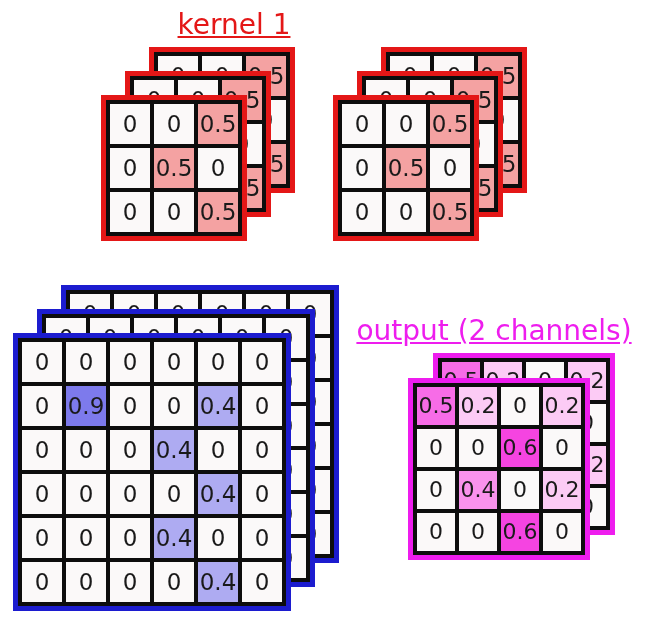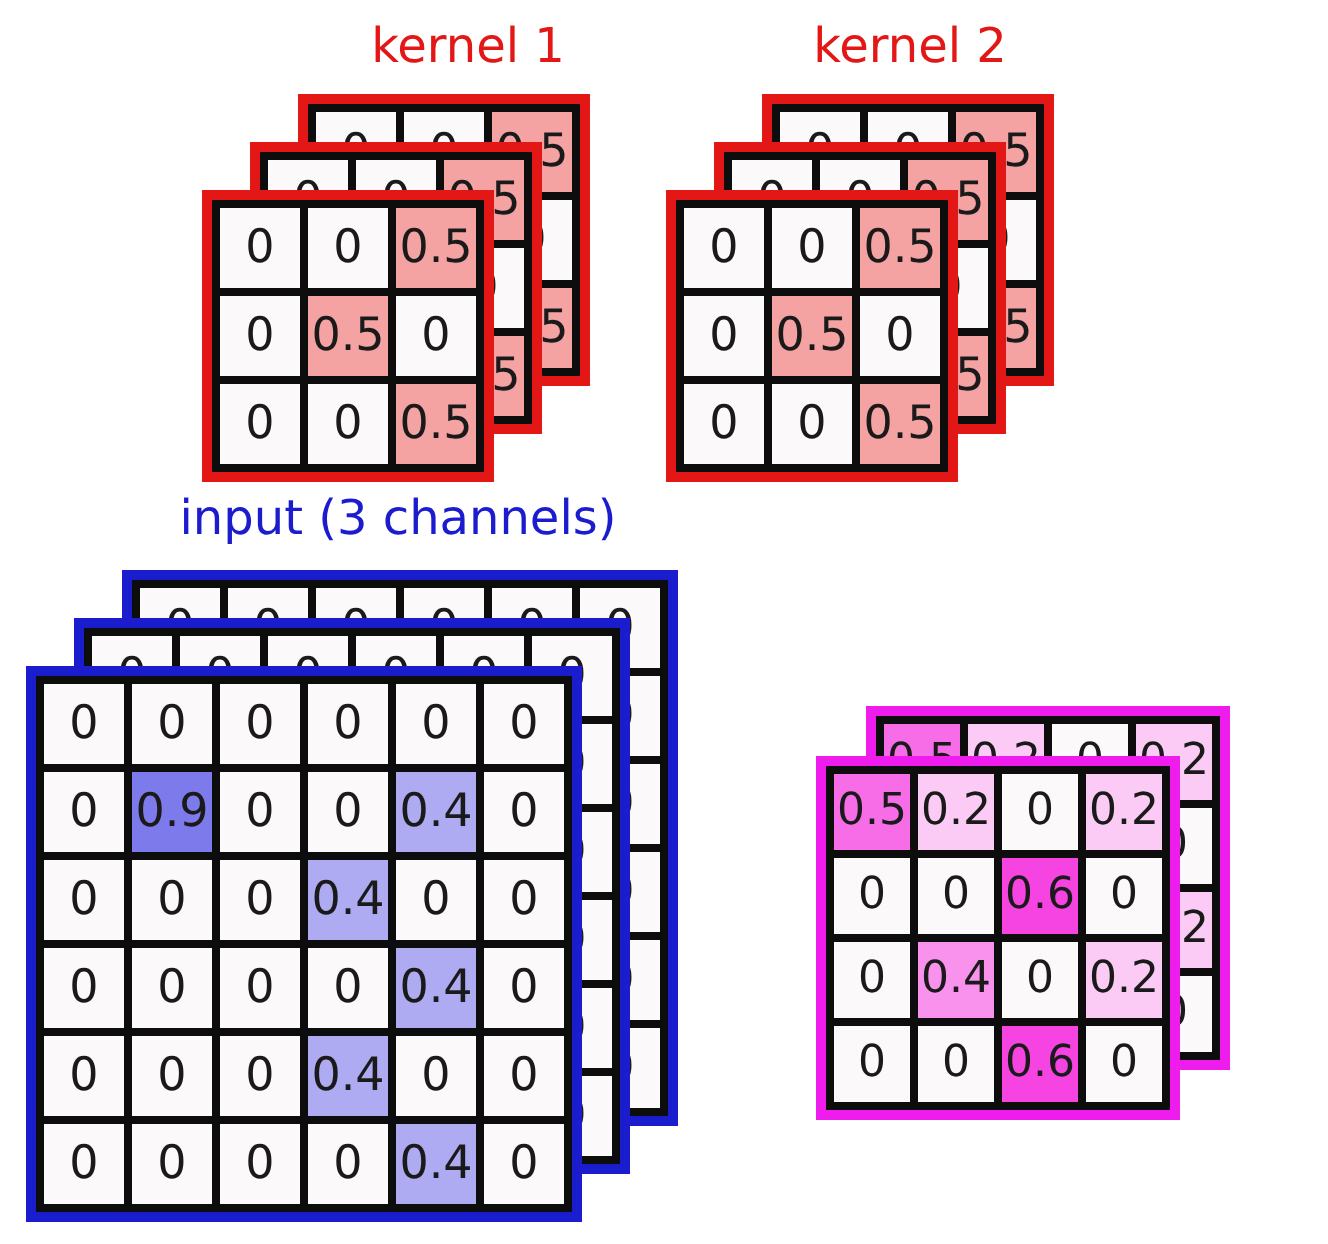--- a/index.html
+++ b/index.html
@@ -6,23 +6,24 @@
   #canvas{
     position:relative;
     width:664px;height:622px;
     background:#ffffff;
     font-family:"DejaVu Sans","Liberation Sans",sans-serif;
     overflow:hidden;
   }
   .stack-title{
     position:absolute;
     transform:translateX(-50%);
-    font-size:24px;
+    font-size:28px;
     white-space:nowrap;
     line-height:1.1;
+    text-decoration:underline;
   }
   .layer{
     position:absolute;
     display:grid;
     gap:4px;
     padding:4px;
     border-style:solid;
     border-width:5px;
     grid-auto-rows:var(--cs);
   }
@@ -40,22 +41,21 @@
   .layer-k{--cs:40px;}
   .layer-in{--cs:40px;}
   .layer-out{--cs:38px;}
 </style>
 </head>
 <body>
 
 <div id="canvas">
 
   <div class="stack-title" style="left: 234px; top: 10px; color: rgb(228, 23, 23);">kernel 1</div>
-  <div class="stack-title" style="left: 455px; top: 10px; color: rgb(228, 23, 23);">kernel 2</div>
-  <div class="stack-title" style="left: 199px; top: 246px; color: rgb(28, 28, 207);">input (3 channels)</div>
+  <div class="stack-title" style="left: 494px; top: 316px; color: rgb(238, 29, 238);">output (2 channels)</div>
 
   <div class="layer layer-k" style="left: 149px; top: 47px; border-color: rgb(228, 23, 23); background: rgb(13, 13, 13); grid-template-columns: repeat(3, var(--cs));">
       <div class="cell" style="background: rgb(251, 249, 249); color: rgb(26, 26, 26);">0</div>
       <div class="cell" style="background: rgb(251, 249, 249); color: rgb(26, 26, 26);">0</div>
       <div class="cell" style="background: rgb(244, 162, 162); color: rgb(26, 26, 26);">0.5</div>
       <div class="cell" style="background: rgb(251, 249, 249); color: rgb(26, 26, 26);">0</div>
       <div class="cell" style="background: rgb(244, 162, 162); color: rgb(26, 26, 26);">0.5</div>
       <div class="cell" style="background: rgb(251, 249, 249); color: rgb(26, 26, 26);">0</div>
       <div class="cell" style="background: rgb(251, 249, 249); color: rgb(26, 26, 26);">0</div>
       <div class="cell" style="background: rgb(251, 249, 249); color: rgb(26, 26, 26);">0</div>

